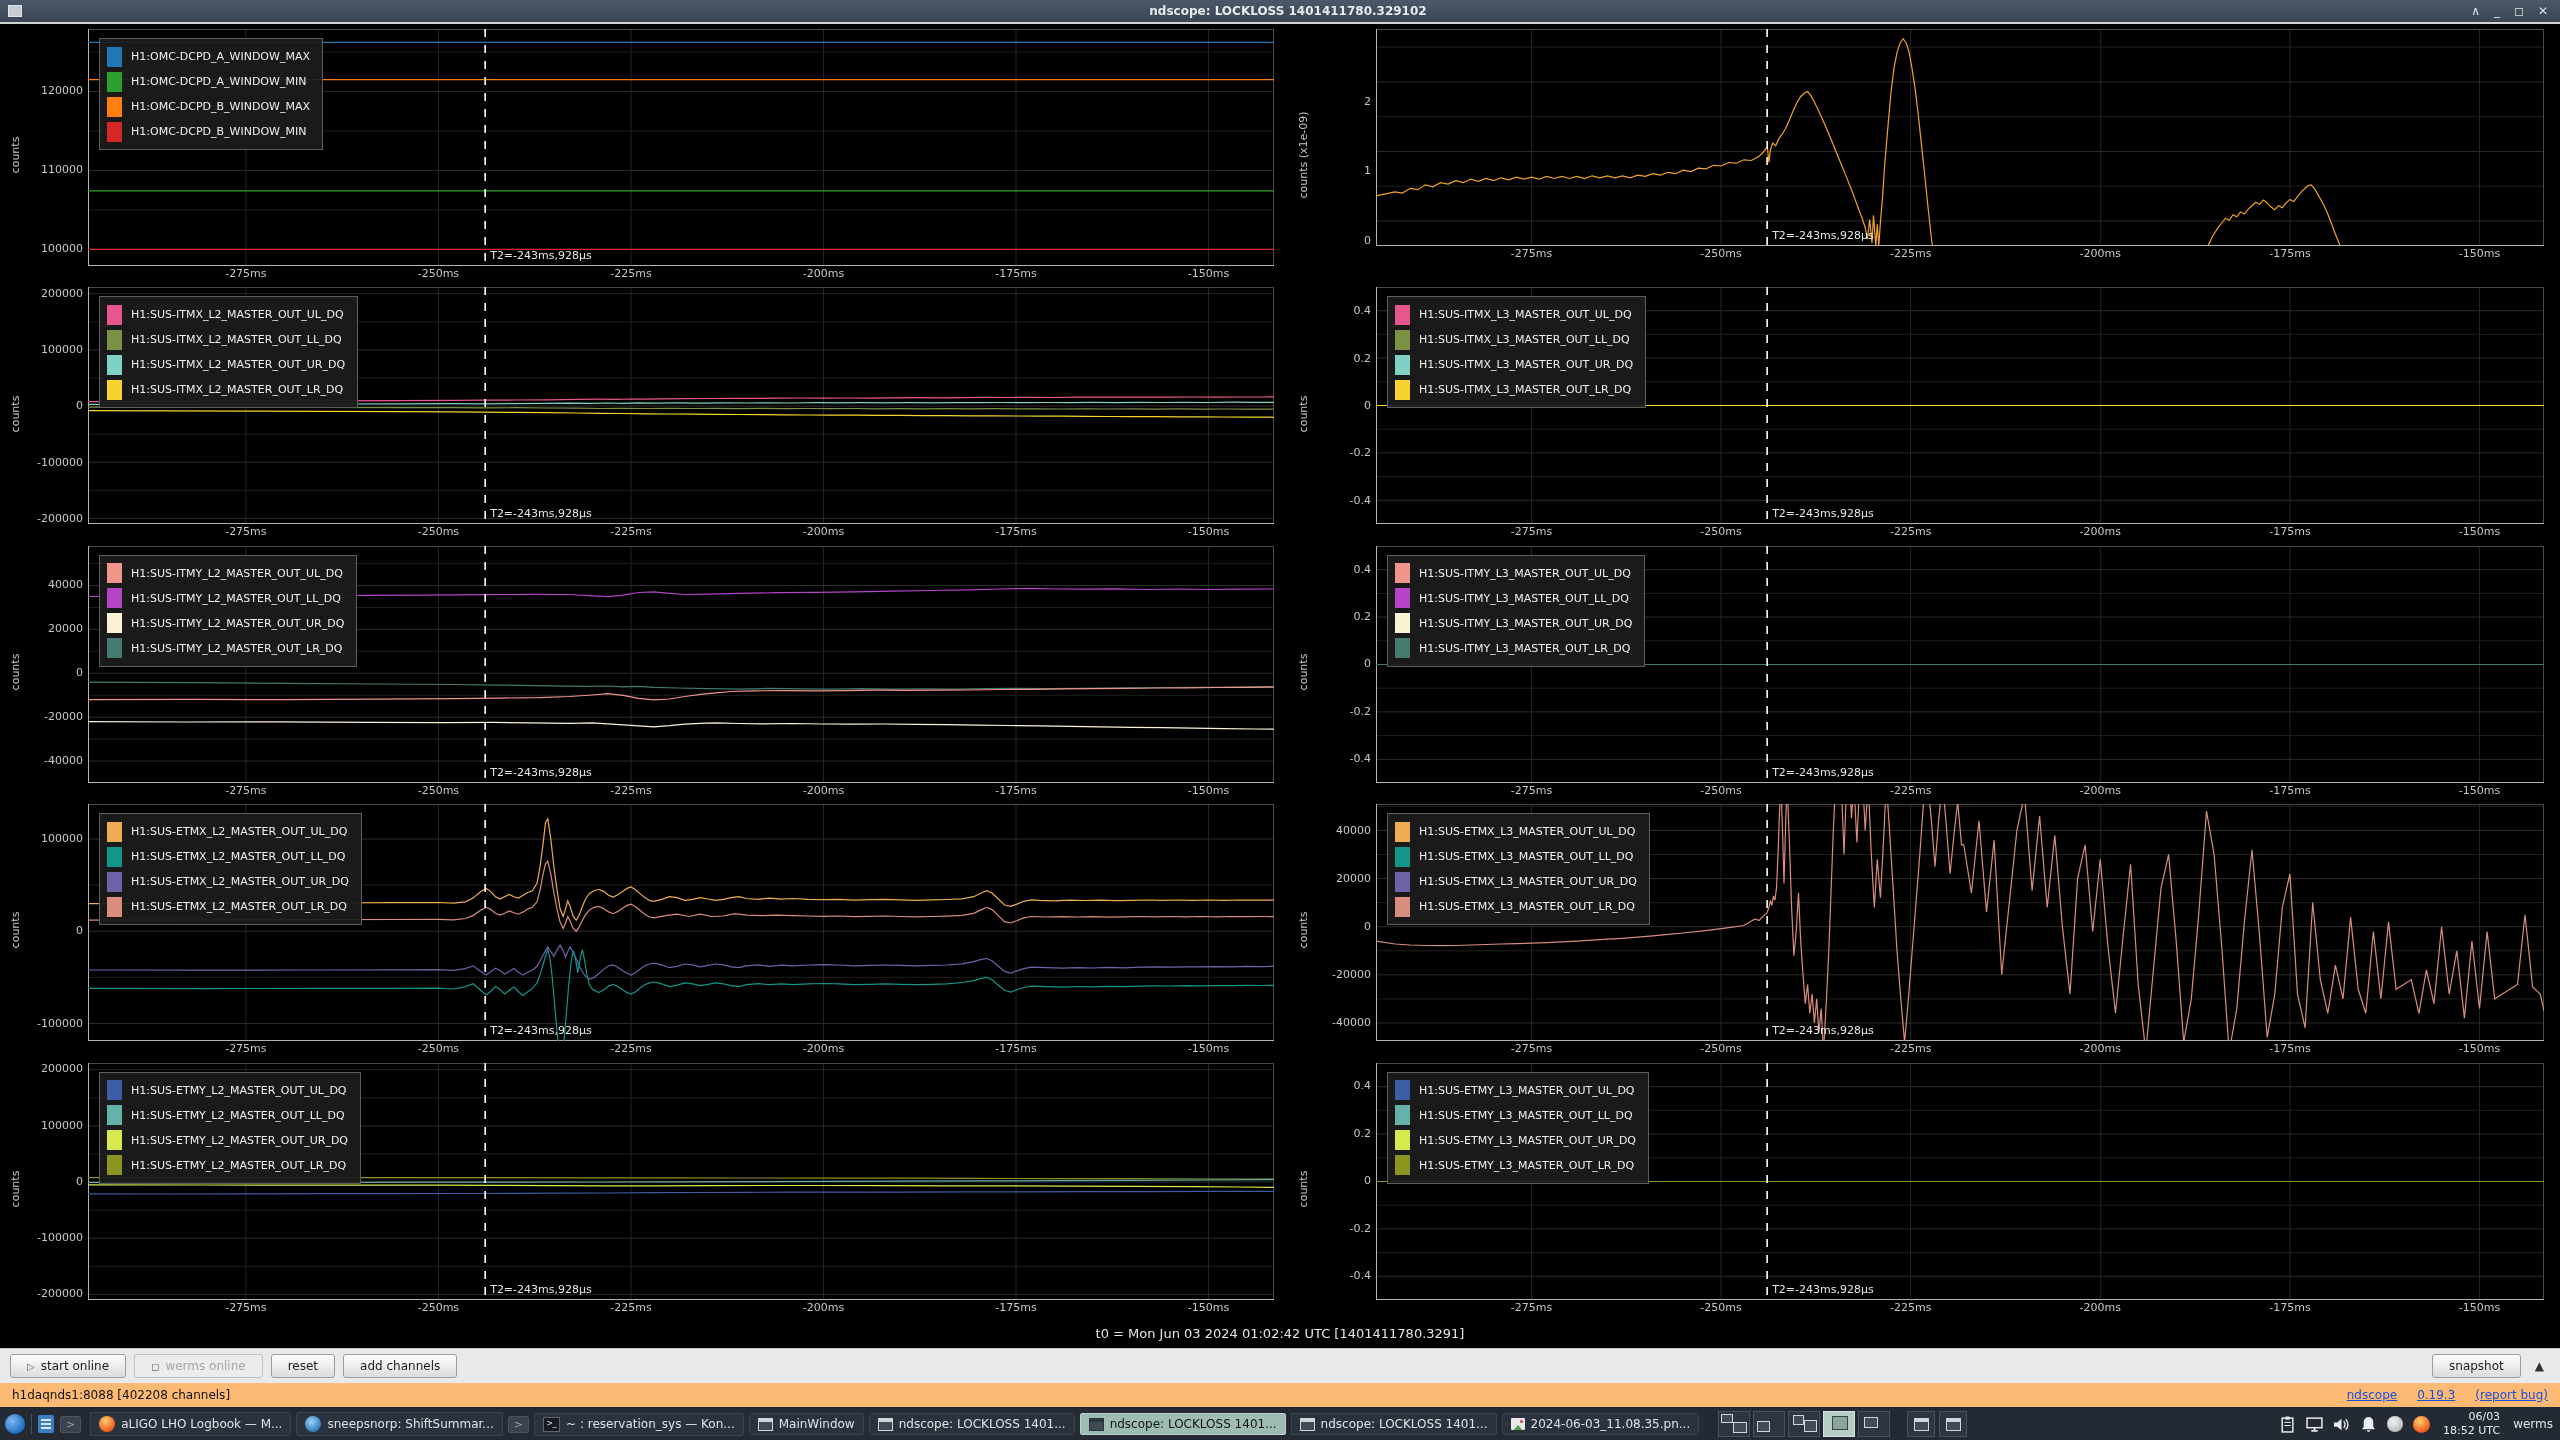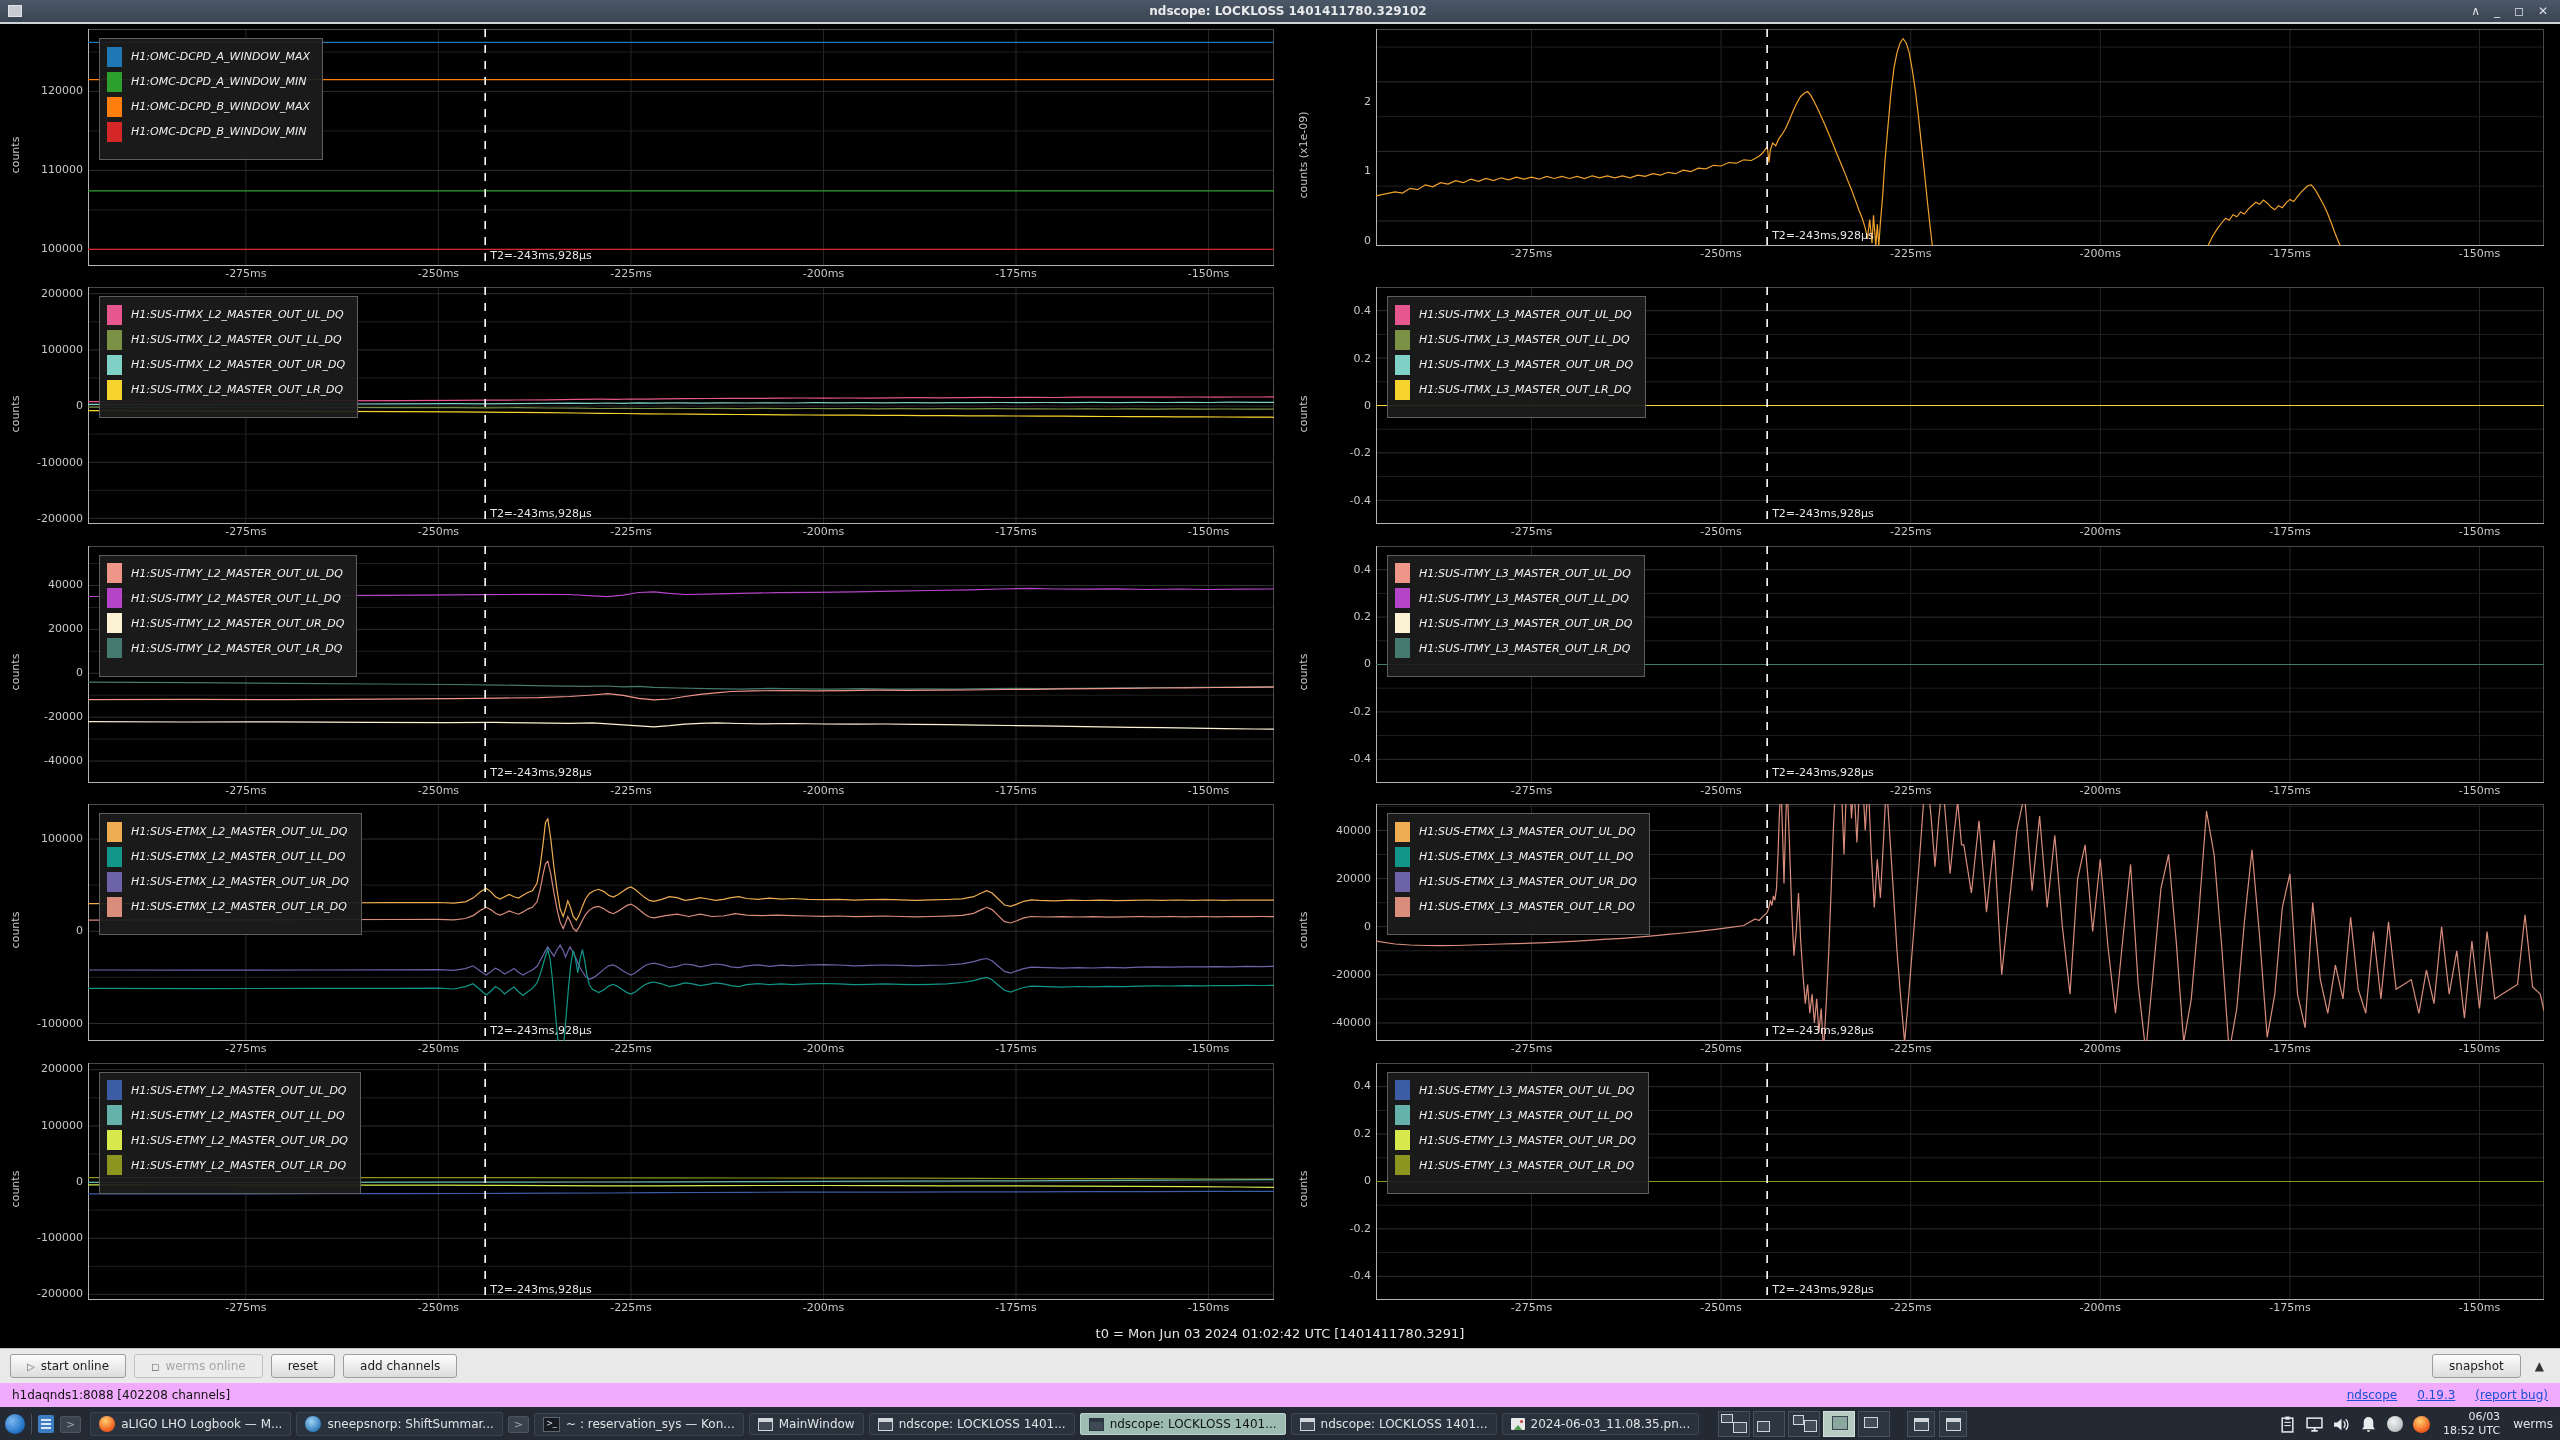--- a/index.html
+++ b/index.html
@@ -22,37 +22,37 @@
     white-space:nowrap;color:#c8c8c8;font-size:11px;}
   .ygutter{width:64px;position:relative;}
   .ygutter span{position:absolute;right:5px;color:#c8c8c8;font-size:11px;}
   .pmain{flex:1;position:relative;display:flex;flex-direction:column;padding-right:5px;}
   .ptitle{height:20px;color:#d8d8d8;font-size:12px;text-align:center;line-height:20px;}
   .pbox{position:relative;background:#000;}
   .pbox svg{display:block;}
   .xticks{height:17px;position:relative;}
   .xticks span{position:absolute;width:70px;margin-left:-35px;text-align:center;color:#c8c8c8;font-size:11px;top:1px;}
   .legend{position:absolute;left:11px;top:9px;background:rgba(28,28,28,0.93);border:1px solid #5e5e5e;
-    padding:5px 12px 15px 7px;z-index:3;font-style:italic;}
+    padding:5px 12px 5px 7px;z-index:3;}
   .legend .lrow{display:flex;align-items:center;height:25px;}
   .legend .sw{width:15px;height:20px;margin-right:9px;flex:0 0 15px;}
   .legend .ltxt{color:#f0f0f0;font-size:11px;white-space:nowrap;}
   
   .t0row{height:30px;background:#000;color:#e6e6e6;font-size:13px;display:flex;align-items:center;justify-content:center;}
   
   .toolbar{height:34px;background:#e9e9e9;border-top:1px solid #c0c0c0;display:flex;align-items:center;
     padding:0 10px;gap:8px;}
   .btn{background:linear-gradient(#fdfdfd,#dcdcdc);border:1px solid #9d9d9d;border-radius:3px;
     font-size:12px;color:#1d1d1d;padding:4px 16px;display:flex;align-items:center;gap:6px;font-family:inherit;}
   .btn.disabled{color:#a6a6a6;background:#ececec;border-color:#c2c2c2;}
   .btn .bicon{font-size:10px;color:#666;}
   .spacer{flex:1;}
   .expander{color:#333;font-size:12px;padding:0 6px;}
   
-  .statusbar{height:24px;background:#f0abfc;display:flex;align-items:center;padding:0 12px;font-size:12px;color:#111;}
+  .statusbar{height:24px;background:#fdba74;display:flex;align-items:center;padding:0 12px;font-size:12px;color:#111;}
   .statusbar .links{margin-left:auto;display:flex;gap:20px;}
   .statusbar .links a{color:#1b4fd8;text-decoration:underline;cursor:pointer;}
   
   .taskbar{height:34px;background:#232a33;display:flex;align-items:center;padding:0 5px;gap:5px;}
   .ql{display:flex;align-items:center;gap:6px;padding-right:4px;}
   .ball{width:20px;height:20px;border-radius:50%;}
   .ball.blue{background:radial-gradient(circle at 35% 35%,#7db7f0,#1d6fc4 70%);}
   .ball.ff{background:radial-gradient(circle at 40% 30%,#ffd16e,#f05a1d 70%);}
   .vsep{width:1px;height:20px;background:#46525e;}
   .filesicon{width:16px;height:18px;background:#3d7fc4;border-radius:2px;position:relative;}

